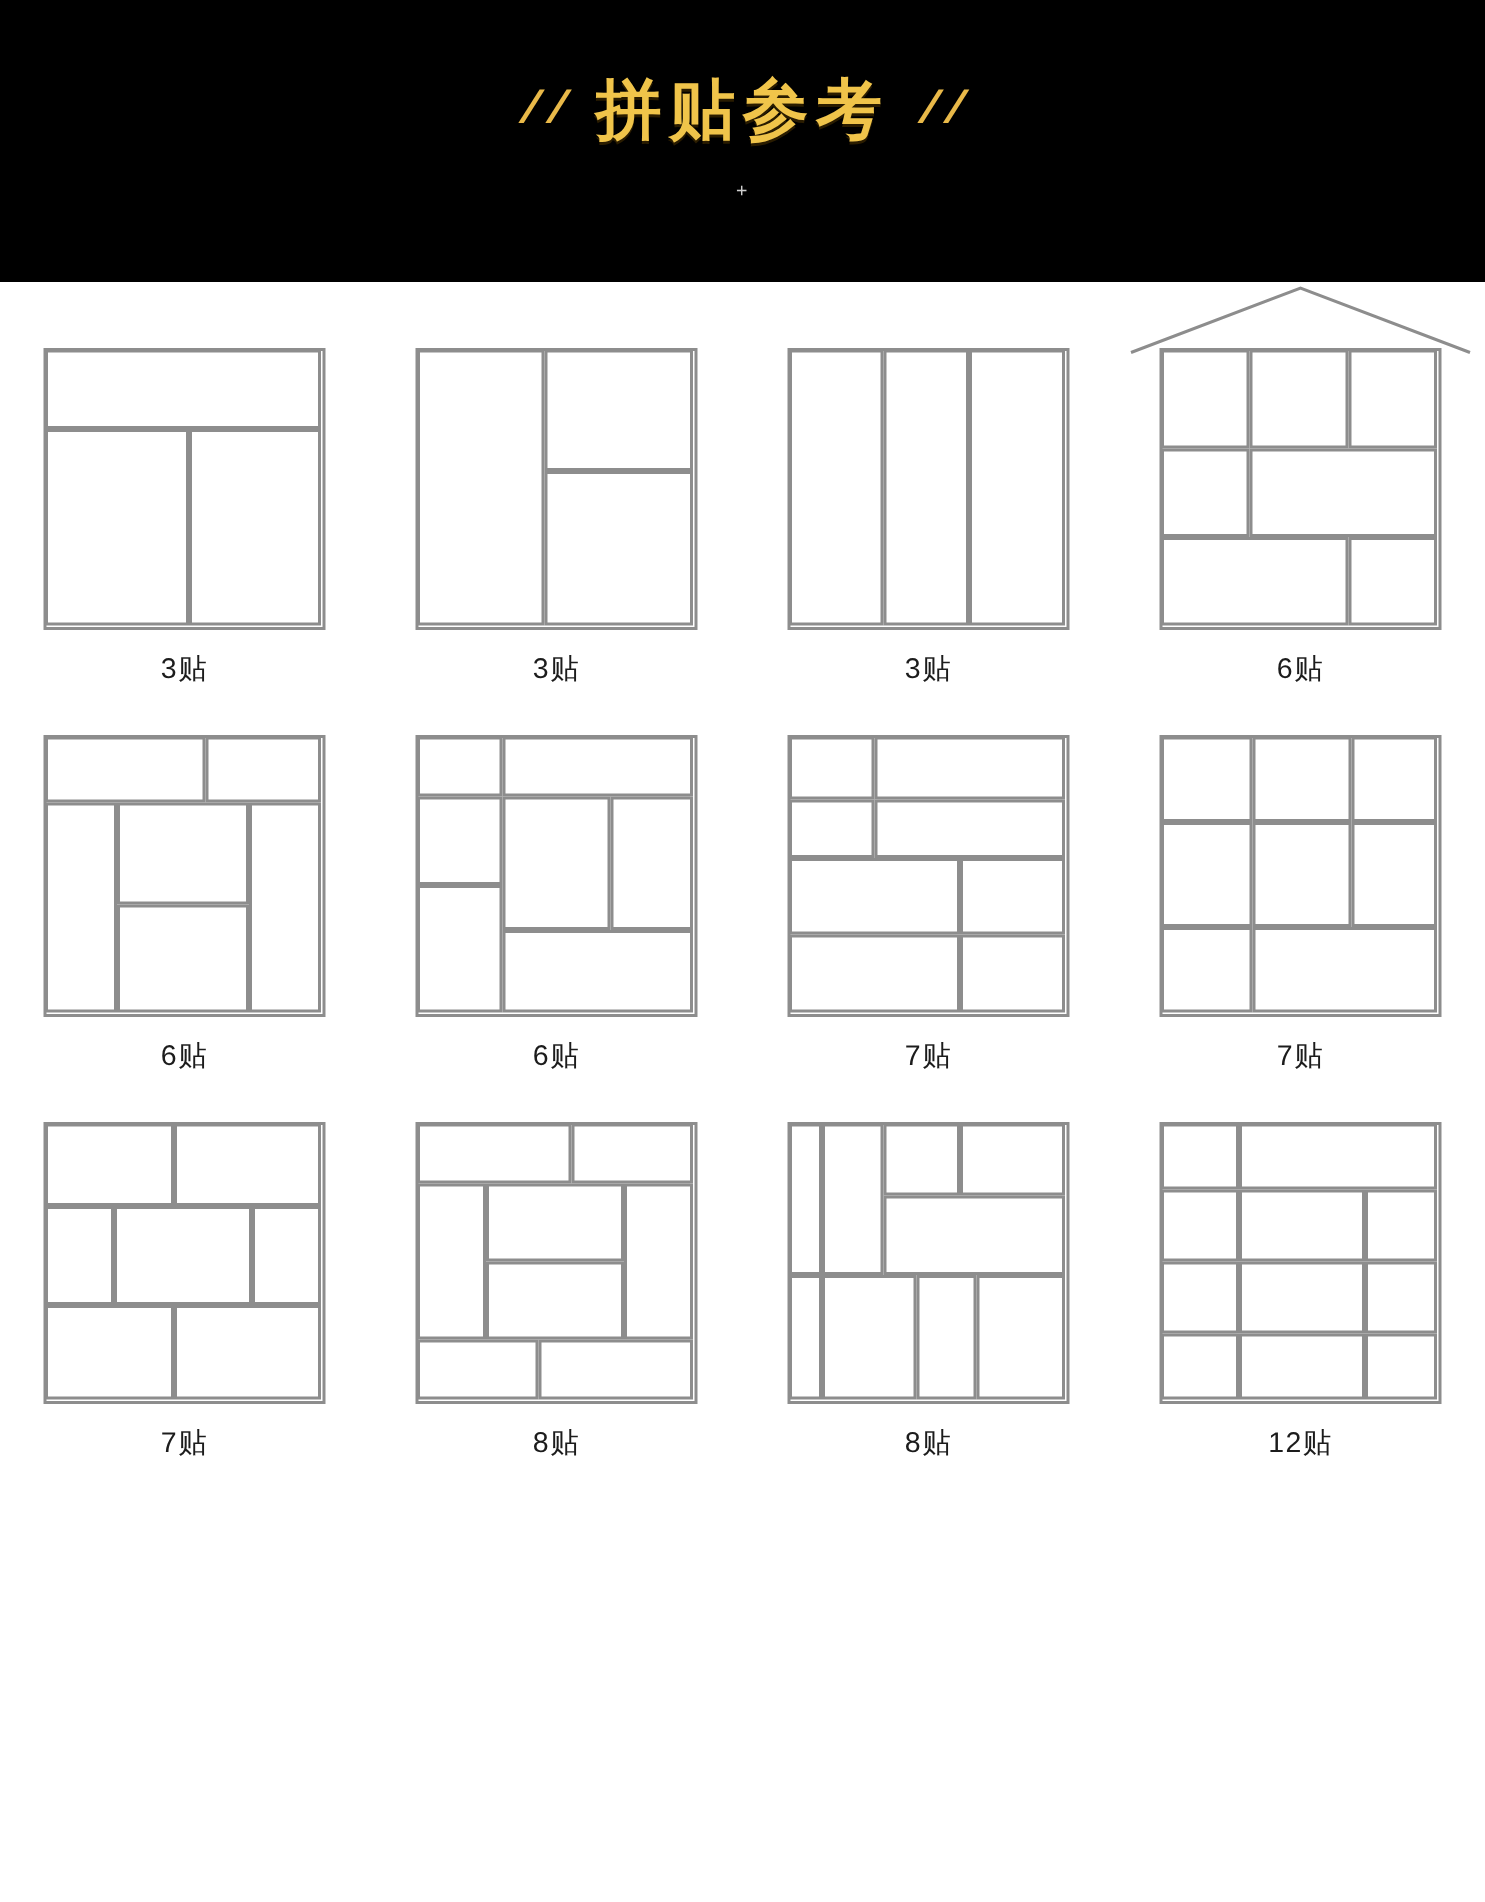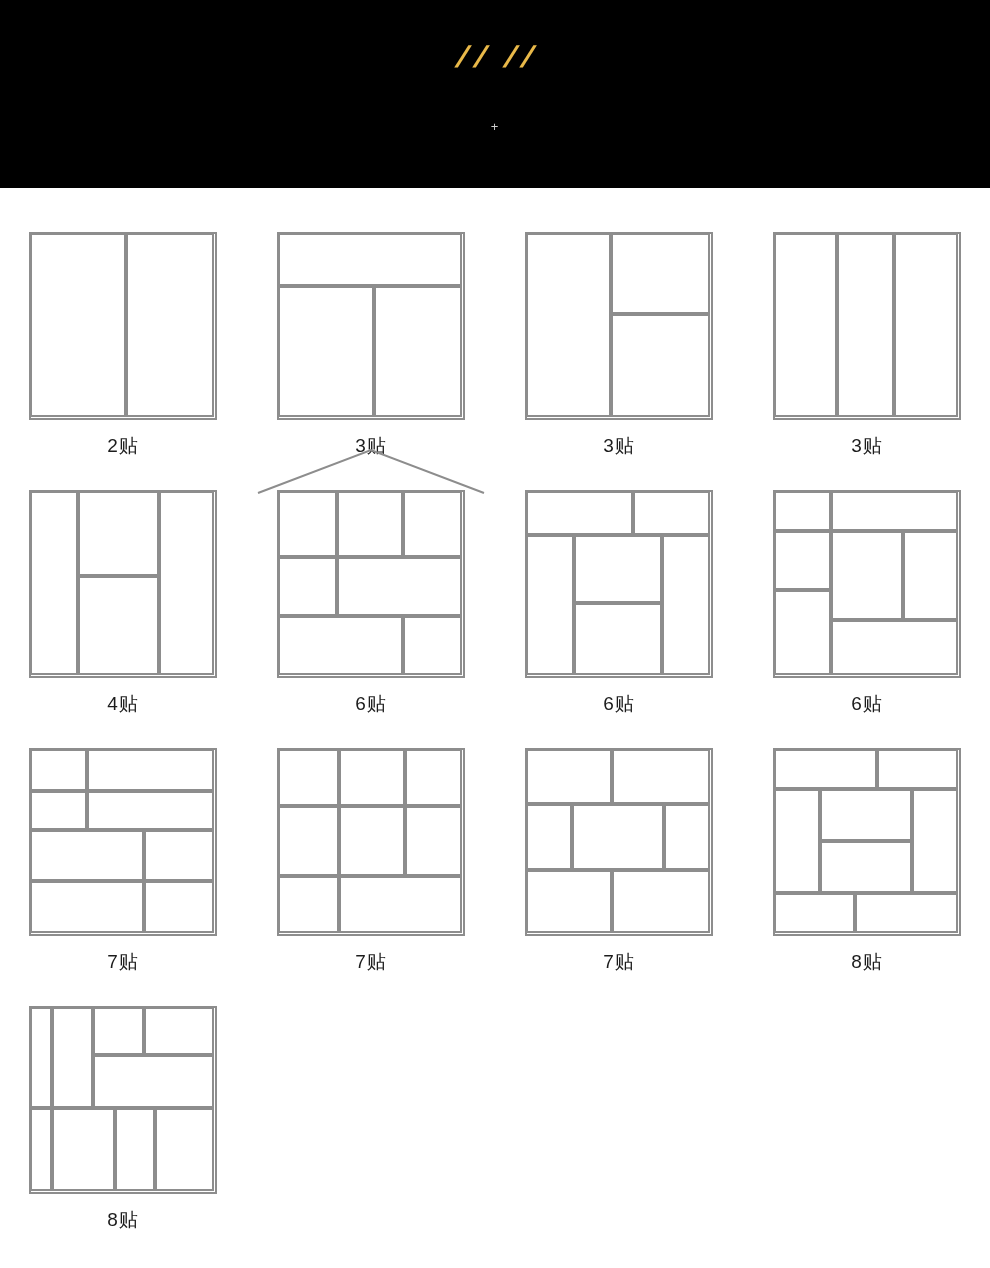--- a/index.html
+++ b/index.html
@@ -121,42 +121,34 @@
 </style>
 </head>
 <body>
 
 <div class="header">
   <div class="header-inner">
     <div class="slashes">
       <span>/</span>
       <span>/</span>
     </div>
+    <div class="title">拼贴参考</div>
     <div class="slashes">
       <span>/</span>
       <span>/</span>
     </div>
   </div>
   <div class="subtitle">+</div>
 </div>
 
 <div class="sheet">
   <div class="grid" id="pattern-grid">
       <div class="card">
         <div class="frame-wrap">
           <div class="frame">
-            <div class="tile" style="left: 0%; top: 0%; width: 52%; height: 100%;"></div>
-            <div class="tile" style="left: 52%; top: 0%; width: 48%; height: 100%;"></div>
-          </div>
-        </div>
-        <div class="caption">2贴</div>
-      </div>
-      <div class="card">
-        <div class="frame-wrap">
-          <div class="frame">
             <div class="tile" style="left: 0%; top: 0%; width: 100%; height: 29%;"></div>
             <div class="tile" style="left: 0%; top: 29%; width: 52%; height: 71%;"></div>
             <div class="tile" style="left: 52%; top: 29%; width: 48%; height: 71%;"></div>
           </div>
         </div>
         <div class="caption">3贴</div>
       </div>
       <div class="card">
         <div class="frame-wrap">
           <div class="frame">
@@ -169,31 +161,20 @@
       </div>
       <div class="card">
         <div class="frame-wrap">
           <div class="frame">
             <div class="tile" style="left: 0%; top: 0%; width: 34%; height: 100%;"></div>
             <div class="tile" style="left: 34%; top: 0%; width: 31%; height: 100%;"></div>
             <div class="tile" style="left: 65%; top: 0%; width: 35%; height: 100%;"></div>
           </div>
         </div>
         <div class="caption">3贴</div>
-      </div>
-      <div class="card">
-        <div class="frame-wrap">
-          <div class="frame">
-            <div class="tile" style="left: 0%; top: 0%; width: 26%; height: 100%;"></div>
-            <div class="tile" style="left: 26%; top: 0%; width: 44%; height: 46%;"></div>
-            <div class="tile" style="left: 26%; top: 46%; width: 44%; height: 54%;"></div>
-            <div class="tile" style="left: 70%; top: 0%; width: 30%; height: 100%;"></div>
-          </div>
-        </div>
-        <div class="caption">4贴</div>
       </div>
       <div class="card">
         <div class="frame-wrap">
           <div class="roof">
             <svg width="230" height="48" viewBox="0 0 230 48">
               <polyline points="2,46 115,3 228,46" fill="none" stroke="#8d8d8d" stroke-width="2"></polyline>
             </svg>
           </div>
           <div class="frame">
             <div class="tile" style="left: 0%; top: 0%; width: 32%; height: 36%;"></div>
@@ -302,14 +283,32 @@
             <div class="tile" style="left: 62%; top: 0%; width: 38%; height: 26%;"></div>
             <div class="tile" style="left: 34%; top: 26%; width: 66%; height: 29%;"></div>
             <div class="tile" style="left: 0%; top: 55%; width: 12%; height: 45%;"></div>
             <div class="tile" style="left: 12%; top: 55%; width: 34%; height: 45%;"></div>
             <div class="tile" style="left: 46%; top: 55%; width: 22%; height: 45%;"></div>
             <div class="tile" style="left: 68%; top: 55%; width: 32%; height: 45%;"></div>
           </div>
         </div>
         <div class="caption">8贴</div>
       </div>
+      <div class="card">
+        <div class="frame-wrap">
+          <div class="frame">
+            <div class="tile" style="left: 0%; top: 0%; width: 28%; height: 24%;"></div>
+            <div class="tile" style="left: 28%; top: 0%; width: 72%; height: 24%;"></div>
+            <div class="tile" style="left: 0%; top: 24%; width: 28%; height: 26%;"></div>
+            <div class="tile" style="left: 28%; top: 24%; width: 46%; height: 26%;"></div>
+            <div class="tile" style="left: 74%; top: 24%; width: 26%; height: 26%;"></div>
+            <div class="tile" style="left: 0%; top: 50%; width: 28%; height: 26%;"></div>
+            <div class="tile" style="left: 28%; top: 50%; width: 46%; height: 26%;"></div>
+            <div class="tile" style="left: 74%; top: 50%; width: 26%; height: 26%;"></div>
+            <div class="tile" style="left: 0%; top: 76%; width: 28%; height: 24%;"></div>
+            <div class="tile" style="left: 28%; top: 76%; width: 46%; height: 24%;"></div>
+            <div class="tile" style="left: 74%; top: 76%; width: 26%; height: 24%;"></div>
+          </div>
+        </div>
+        <div class="caption">12贴</div>
+      </div>
     </div>
 </div>
 
 </body></html>

